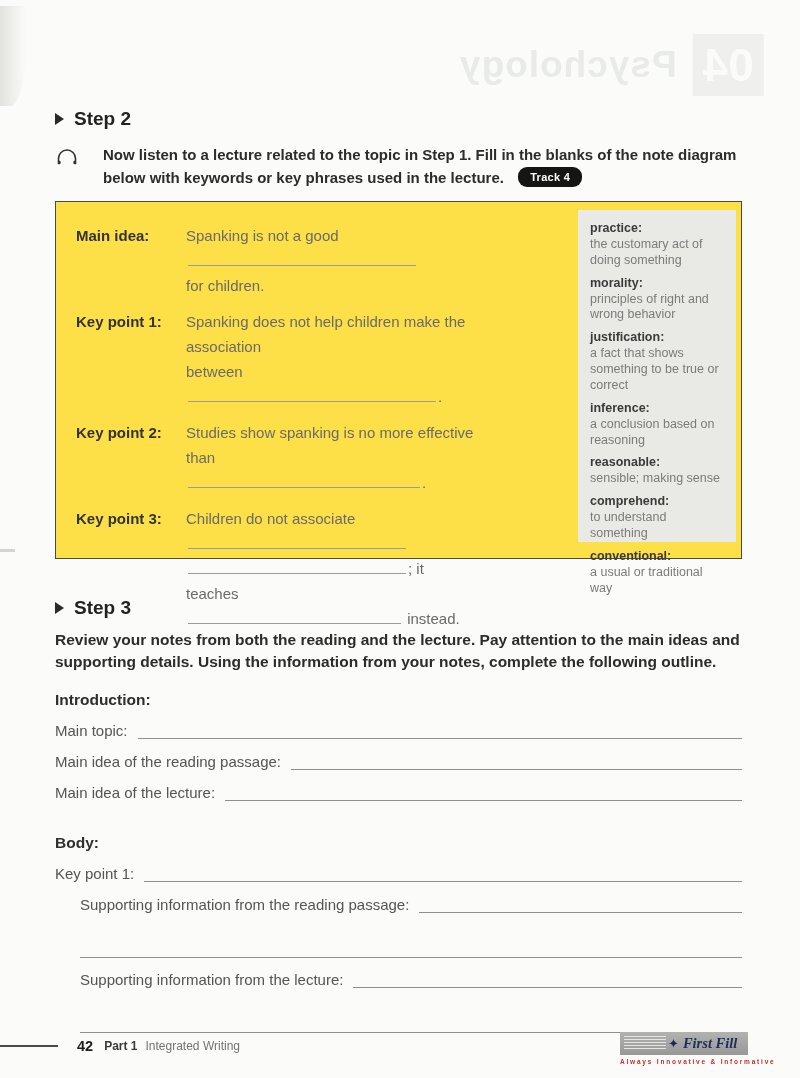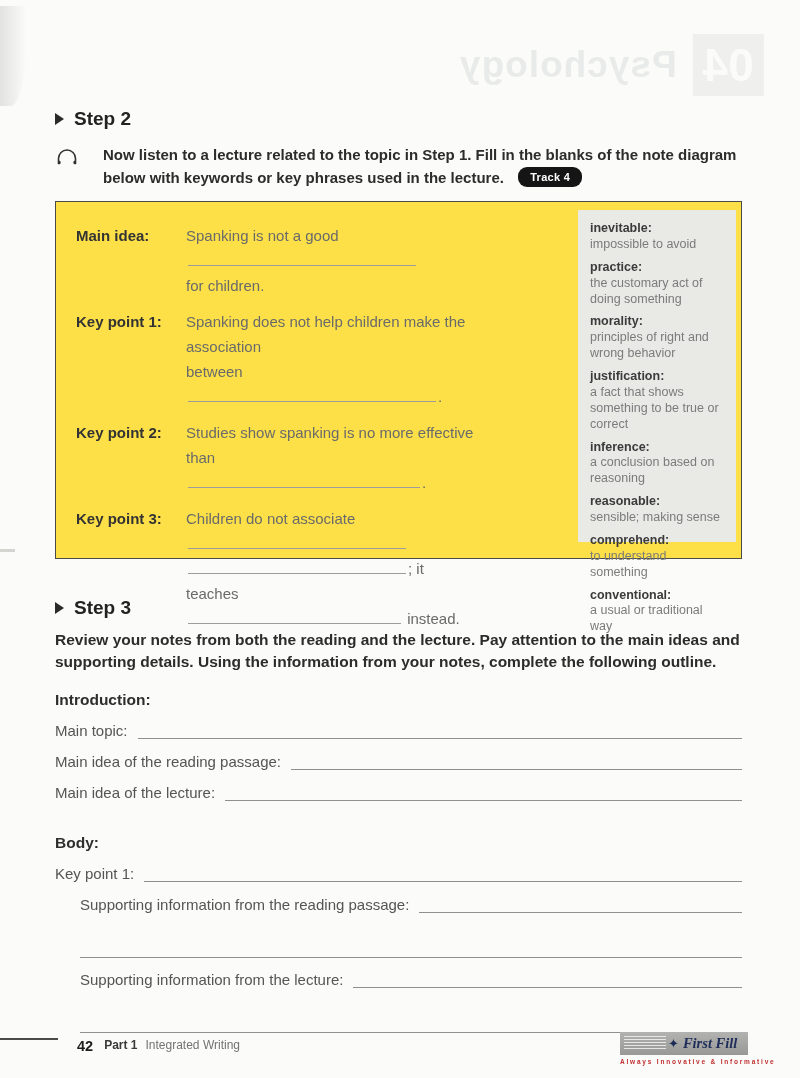--- a/index.html
+++ b/index.html
@@ -54,21 +54,21 @@
   .s3-instr{font-size:15.5px;font-weight:bold;color:#2c2c2c;line-height:1.45;margin-top:10px;}
   .sec-label{font-weight:bold;font-size:15.5px;color:#2e2e2e;margin-top:17px;}
   .field{display:flex;margin-top:13px;font-size:15px;color:#555;}
   .flabel{white-space:nowrap;padding-right:10px;line-height:1.2;}
   .fline{flex:1;border-bottom:1px solid #8f8f8f;height:16px;}
   .cont{margin-top:27px;}
   .indent{margin-left:25px;}
   .body-gap{margin-top:32px;}
 
   
-  .footer{position:absolute;left:0;bottom:24px;display:flex;align-items:flex-start;}
+  .footer{position:absolute;left:0;bottom:24px;display:flex;align-items:center;}
   .f-rule{width:58px;border-top:2px solid #4a4a4a;margin-right:19px;}
   .f-num{font-weight:bold;font-size:14.5px;color:#1d1d1d;margin-right:11px;}
   .f-part{font-weight:bold;font-size:12px;color:#3a3a3a;margin-right:8px;}
   .f-sec{font-size:12px;color:#737373;}
 
   
   .logo{position:absolute;right:52px;bottom:13px;width:128px;}
   .logo-bar{background:linear-gradient(#b2b2b0,#989896);height:23px;display:flex;align-items:center;
     padding:0 6px 0 4px;box-sizing:border-box;}
   .logo-stripes{width:42px;height:15px;margin-right:2px;
@@ -143,21 +143,20 @@
         <div class="ncontent">
           <div><span>Children do not associate</span><span class="blank b220"></span></div>
           <div><span class="blank b220"></span><span>; it teaches</span></div>
           <div><span class="blank b215"></span> <span>instead.</span></div>
         </div>
       </div>
 
     </div>
 
     <aside class="vocab">
-      <div class="ventry"><span class="vterm">inevitable:</span><span class="vdef">impossible to avoid</span></div>
       <div class="ventry"><span class="vterm">practice:</span><span class="vdef">the customary act of doing something</span></div>
       <div class="ventry"><span class="vterm">morality:</span><span class="vdef">principles of right and wrong behavior</span></div>
       <div class="ventry"><span class="vterm">justification:</span><span class="vdef">a fact that shows something to be true or correct</span></div>
       <div class="ventry"><span class="vterm">inference:</span><span class="vdef">a conclusion based on reasoning</span></div>
       <div class="ventry"><span class="vterm">reasonable:</span><span class="vdef">sensible; making sense</span></div>
       <div class="ventry"><span class="vterm">comprehend:</span><span class="vdef">to understand something</span></div>
       <div class="ventry"><span class="vterm">conventional:</span><span class="vdef">a usual or traditional way</span></div>
     </aside>
   </div>
 

